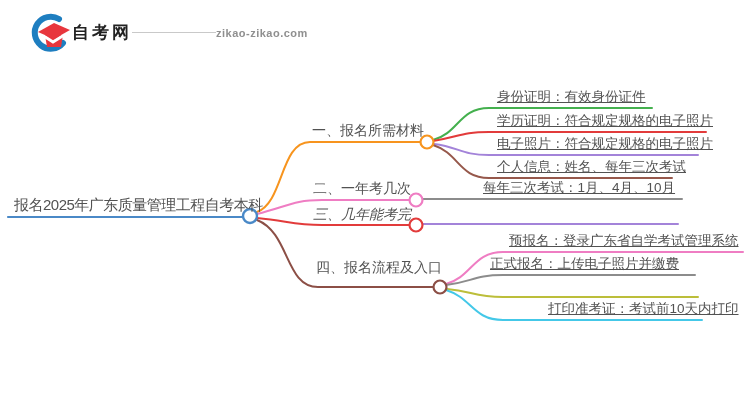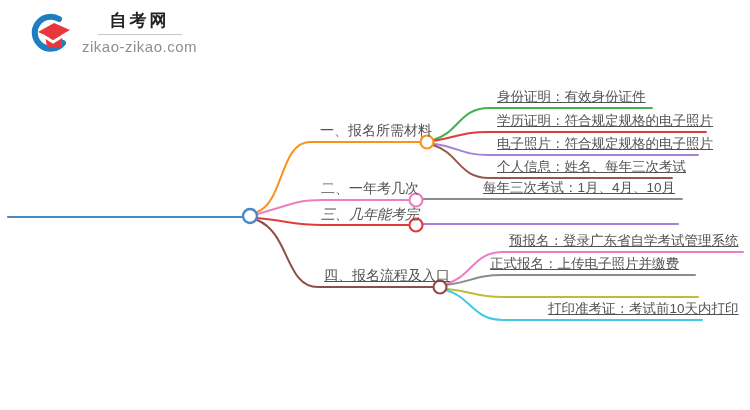--- a/index.html
+++ b/index.html
@@ -12,28 +12,28 @@
   }
   svg.links{position:absolute;left:0;top:0;}
   .node-label{
     position:absolute;
     color:#525252;
     white-space:nowrap;
     line-height:1;
     cursor:default;
   }
   .root-label{font-size:15px;letter-spacing:-0.5px;}
-  .branch-label{font-size:14px;margin-left:8px;}
+  .branch-label{font-size:14px;}
   .leaf-label{font-size:13.5px;text-decoration:underline;}
   .logo{position:absolute;left:26px;top:10px;display:flex;align-items:center;}
   .logo-icon{width:46px;height:46px;}
-  .logo-text{display:flex;flex-direction:column;align-items:center;margin-left:10px;}
+  .logo-text{display:flex;flex-direction:row;align-items:center;}
   .logo-name{font-size:17px;font-weight:bold;color:#222;letter-spacing:3px;line-height:1.2;}
   .logo-divider{width:84px;height:1px;background:#c9c9c9;margin:2px 0 3px 0;}
-  .logo-domain{font-size:15px;color:#8f8f8f;letter-spacing:0.5px;}
+  .logo-domain{font-size:11px;color:#8f8f8f;letter-spacing:0.5px;font-weight:bold;}
 </style>
 </head>
 <body>
 
 <div class="canvas">
 
   <svg class="links" width="750" height="410" viewBox="0 0 750 410">
     <g fill="none" stroke-width="2" stroke-linecap="round">
 
       <path d="M8,217 H242" stroke="#4a89c7" stroke-width="2.2"></path>
@@ -71,25 +71,26 @@
       <path d="M13,23 L27,32 L43,22" fill="none" stroke="#ffffff" stroke-width="3"></path>
       <polygon points="12,22 28,13 44,20 28,29" fill="#e8363d"></polygon>
     </svg>
     <div class="logo-text">
       <span class="logo-name">自考网</span>
       <span class="logo-divider"></span>
       <span class="logo-domain">zikao-zikao.com</span>
     </div>
   </div>
 
+  <div class="node-label root-label" style="left:14px;top:197px;">报名2025年广东质量管理工程自考本科</div>
 
   <div class="node-label branch-label" style="left:312px;top:123px;">一、报名所需材料</div>
   <div class="node-label branch-label" style="left:313px;top:181px;">二、一年考几次</div>
   <div class="node-label branch-label" style="left:313px;top:207px;font-style:italic;">三、几年能考完</div>
-  <div class="node-label branch-label" style="left:316px;top:268px;text-decoration:underline;">四、报名流程及入口</div>
+  <div class="node-label branch-label" style="left:316px;top:260px;">四、报名流程及入口</div>
 
   <div class="node-label leaf-label" style="left:497px;top:90px;">身份证明：有效身份证件</div>
   <div class="node-label leaf-label" style="left:497px;top:114px;">学历证明：符合规定规格的电子照片</div>
   <div class="node-label leaf-label" style="left:497px;top:137px;">电子照片：符合规定规格的电子照片</div>
   <div class="node-label leaf-label" style="left:497px;top:160px;">个人信息：姓名、每年三次考试</div>
 
   <div class="node-label leaf-label" style="left:483px;top:181px;">每年三次考试：1月、4月、10月</div>
 
 
   <div class="node-label leaf-label" style="left:509px;top:234px;">预报名：登录广东省自学考试管理系统</div>

